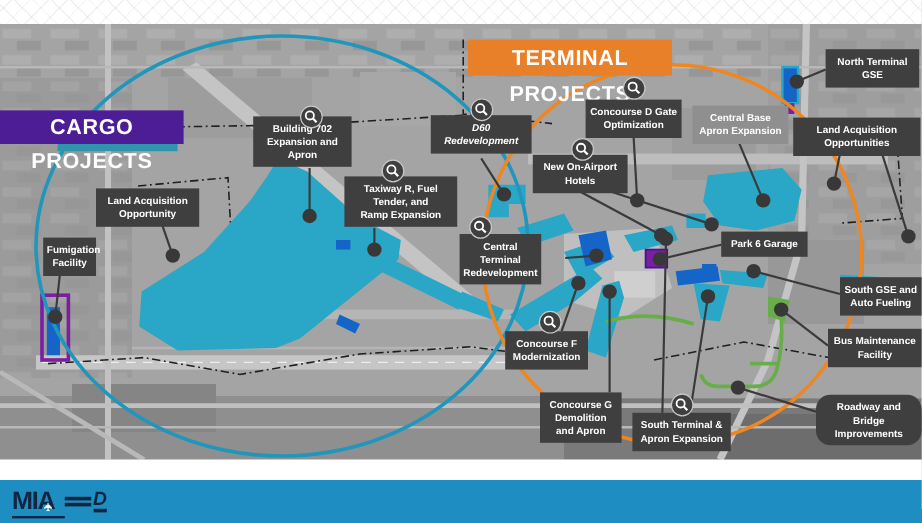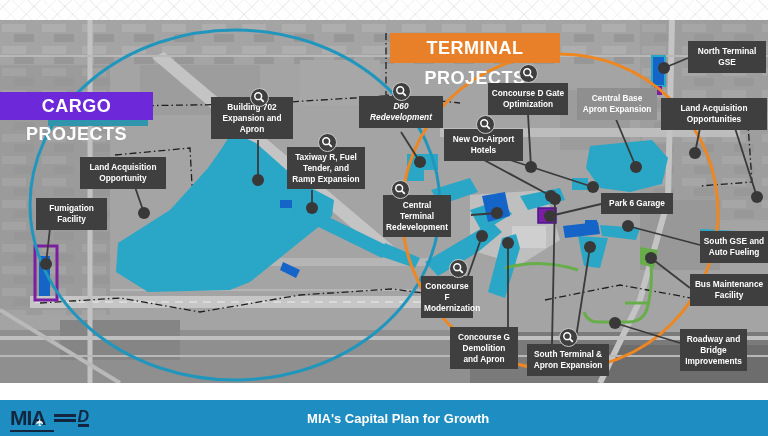--- a/index.html
+++ b/index.html
@@ -188,21 +188,21 @@
 
   <div id="callout-layer">
       <div class="callout dark" style="left: 211px; top: 97px; width: 82px;">Building 702
 Expansion and Apron</div>
       <div class="mag-icon" style="left: 249.5px; top: 87.5px;">
         <svg width="17" height="17" viewBox="0 0 17 17">
           <circle cx="7.2" cy="7.2" r="3.4" fill="none" stroke="#ffffff" stroke-width="1.5"></circle>
           <line x1="9.8" y1="9.8" x2="12.8" y2="12.8" stroke="#ffffff" stroke-width="1.8"></line>
         </svg>
       </div>
-      <div class="callout dark" style="left: 287px; top: 147px; width: 78px;">Taxiway R, Fuel
+      <div class="callout dark" style="left: 287px; top: 147px; width: 94px;">Taxiway R, Fuel
 Tender, and
 Ramp Expansion</div>
       <div class="mag-icon" style="left: 317.5px; top: 132.5px;">
         <svg width="17" height="17" viewBox="0 0 17 17">
           <circle cx="7.2" cy="7.2" r="3.4" fill="none" stroke="#ffffff" stroke-width="1.5"></circle>
           <line x1="9.8" y1="9.8" x2="12.8" y2="12.8" stroke="#ffffff" stroke-width="1.8"></line>
         </svg>
       </div>
       <div class="callout dark" style="left: 359px; top: 96px; width: 84px; font-style: italic;">D60
 Redevelopment</div>
@@ -230,31 +230,31 @@
       </div>
       <div class="callout light" style="left: 577px; top: 88px; width: 80px;">Central Base
 Apron Expansion</div>
       <div class="callout dark" style="left: 688px; top: 41px; width: 78px;">North Terminal
 GSE</div>
       <div class="callout dark" style="left: 661px; top: 98px; width: 106px;">Land Acquisition
 Opportunities</div>
       <div class="callout dark" style="left: 601px; top: 193px; width: 72px;">Park 6 Garage</div>
       <div class="callout dark" style="left: 80px; top: 157px; width: 86px;">Land Acquisition
 Opportunity</div>
-      <div class="callout dark" style="left: 36px; top: 198px; width: 71px;">Fumigation
+      <div class="callout dark" style="left: 36px; top: 198px; width: 44px;">Fumigation
 Facility</div>
       <div class="callout dark" style="left: 383px; top: 195px; width: 68px;">Central Terminal
 Redevelopment</div>
       <div class="mag-icon" style="left: 390.5px; top: 179.5px;">
         <svg width="17" height="17" viewBox="0 0 17 17">
           <circle cx="7.2" cy="7.2" r="3.4" fill="none" stroke="#ffffff" stroke-width="1.5"></circle>
           <line x1="9.8" y1="9.8" x2="12.8" y2="12.8" stroke="#ffffff" stroke-width="1.8"></line>
         </svg>
       </div>
-      <div class="callout dark" style="left: 421px; top: 276px; width: 52px;">Concourse F
+      <div class="callout dark" style="left: 421px; top: 276px; width: 69px;">Concourse F
 Modernization</div>
       <div class="mag-icon" style="left: 448.5px; top: 258.5px;">
         <svg width="17" height="17" viewBox="0 0 17 17">
           <circle cx="7.2" cy="7.2" r="3.4" fill="none" stroke="#ffffff" stroke-width="1.5"></circle>
           <line x1="9.8" y1="9.8" x2="12.8" y2="12.8" stroke="#ffffff" stroke-width="1.8"></line>
         </svg>
       </div>
       <div class="callout dark" style="left: 450px; top: 327px; width: 68px;">Concourse G
 Demolition
 and Apron</div>
@@ -263,25 +263,25 @@
       <div class="mag-icon" style="left: 558.5px; top: 327.5px;">
         <svg width="17" height="17" viewBox="0 0 17 17">
           <circle cx="7.2" cy="7.2" r="3.4" fill="none" stroke="#ffffff" stroke-width="1.5"></circle>
           <line x1="9.8" y1="9.8" x2="12.8" y2="12.8" stroke="#ffffff" stroke-width="1.8"></line>
         </svg>
       </div>
       <div class="callout dark" style="left: 700px; top: 231px; width: 68px;">South GSE and
 Auto Fueling</div>
       <div class="callout dark" style="left: 690px; top: 274px; width: 78px;">Bus Maintenance
 Facility</div>
-      <div class="callout dark" style="left: 680px; top: 329px; width: 67px;">Roadway and Bridge
+      <div class="callout dark" style="left: 680px; top: 329px; width: 88px; border-radius: 12px;">Roadway and Bridge
 Improvements</div>
     </div>
 
-  <div class="banner banner-cargo" style="background: #6d28d9;">CARGO PROJECTS</div>
+  <div class="banner banner-cargo" style="background: #4c1d95;">CARGO PROJECTS</div>
   <div class="banner-cargo-tab" style="background: rgb(47, 149, 173);"></div>
   <div class="banner banner-terminal" style="background: rgb(232, 128, 42);">TERMINAL PROJECTS</div>
 </div>
 
 <div class="top-band"></div>
 <div class="footer-gap"></div>
 
 <div class="footer" style="background: rgb(30, 141, 193);">
   <div class="logo-box">
     <div class="mia-word">
@@ -290,14 +290,13 @@
       <span class="mia-underbar"></span>
     </div>
     <div class="county">
       <span class="county-bars">
           <i></i>
           <i></i>
         </span>
       <span class="county-d">D</span>
     </div>
   </div>
-  <div class="footer-title">MIA's Capital Plan for Growth</div>
 </div>
 
 </body></html>

